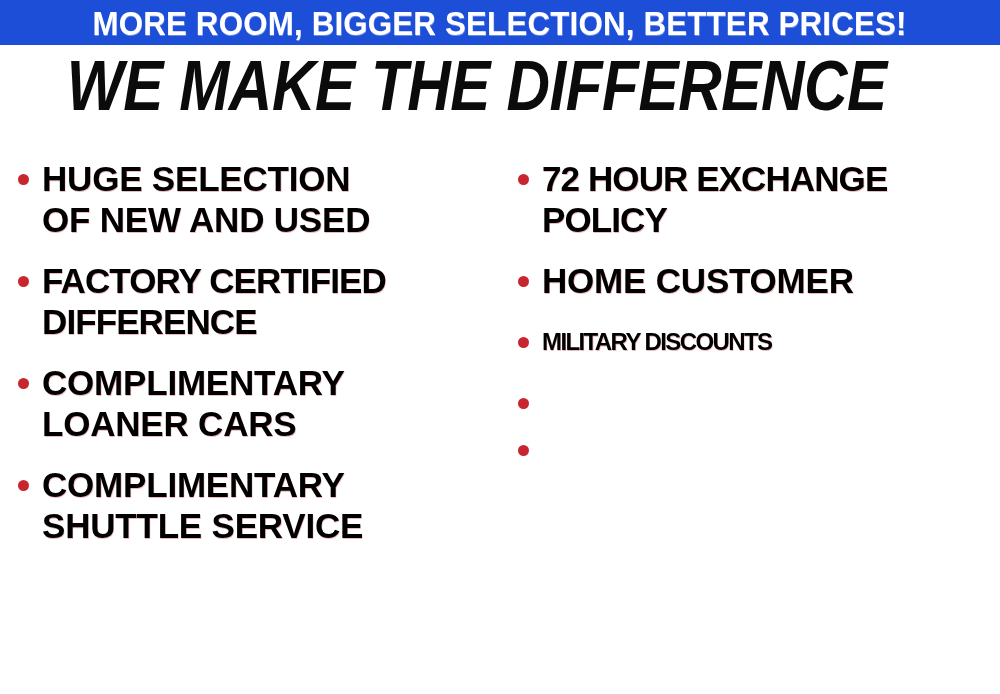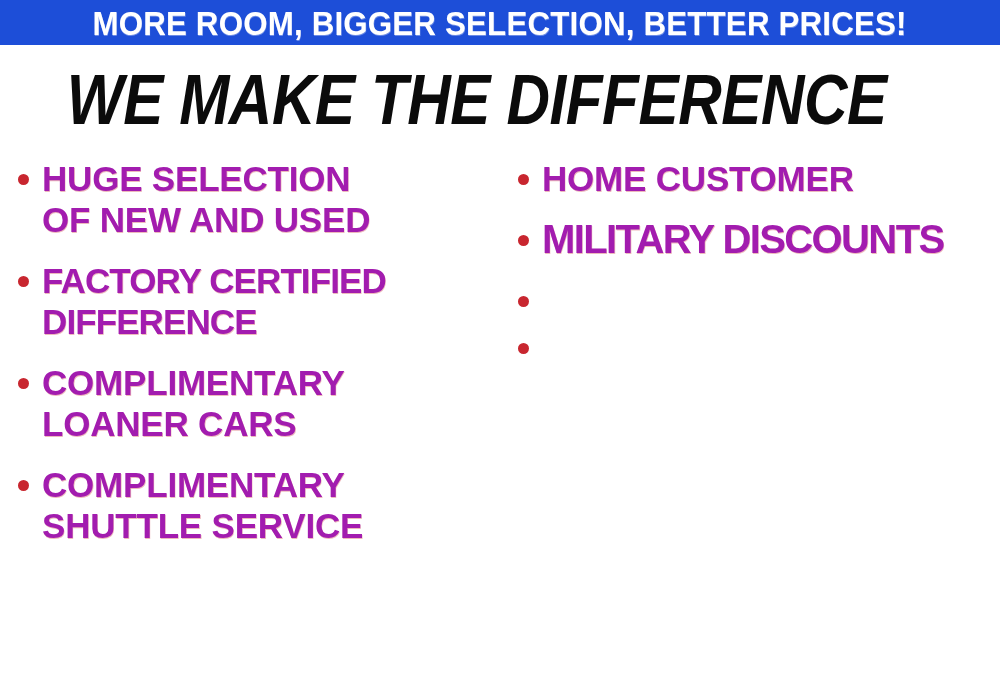--- a/index.html
+++ b/index.html
@@ -37,21 +37,21 @@
     white-space: nowrap;
     transform: scaleX(0.92);
     transform-origin: center center;
     text-shadow: 0.5px 0.5px 0 rgba(255,255,255,0.35);
   }
 
   
   .headline {
     position: absolute;
     left: 0;
-    top: 64px;
+    top: 50px;
     width: 844px;
   }
   .headline-text {
     display: inline-block;
     color: #0b0b0b;
     font-family: "Liberation Sans", sans-serif;
     font-weight: bold;
     font-style: italic;
     font-size: 70px;
     line-height: 72px;
@@ -84,32 +84,32 @@
   .dot {
     flex: 0 0 auto;
     width: 11px;
     height: 11px;
     border-radius: 50%;
     background: #c8262f;
     margin-top: 16px;
     margin-right: 13px;
   }
   .bullet-text {
-    color: #a21caf;
+    color: #000000;
     font-family: "Liberation Sans", sans-serif;
     font-weight: bold;
     font-size: 35px;
     line-height: 41px;
     letter-spacing: -0.2px;
     white-space: pre-line;
     text-shadow: 0.6px 0.6px 0 rgba(200,38,47,0.32);
   }
   
   .tight  { letter-spacing: -0.9px; }
-  .tight2 { letter-spacing: -1.6px; font-size: 40px; }
+  .tight2 { letter-spacing: -1.6px; font-size: 24px; }
 </style>
 </head>
 <body>
 
 <div class="banner">
   <div class="banner-text">MORE ROOM, BIGGER SELECTION, BETTER PRICES!</div>
 </div>
 
 <div class="headline">
   <div class="headline-text">WE MAKE THE DIFFERENCE</div>
@@ -141,20 +141,25 @@
     <div class="bullet-item">
       <span class="dot"></span>
       <span class="bullet-text">COMPLIMENTARY
 SHUTTLE SERVICE</span>
     </div>
 
   </div>
 
   <div class="col col-right">
 
+    <div class="bullet-item">
+      <span class="dot"></span>
+      <span class="bullet-text tight">72 HOUR EXCHANGE
+POLICY</span>
+    </div>
 
     <div class="bullet-item">
       <span class="dot"></span>
       <span class="bullet-text">HOME CUSTOMER</span>
     </div>
 
 
     <div class="bullet-item">
       <span class="dot"></span>
       <span class="bullet-text tight2">MILITARY DISCOUNTS</span>

